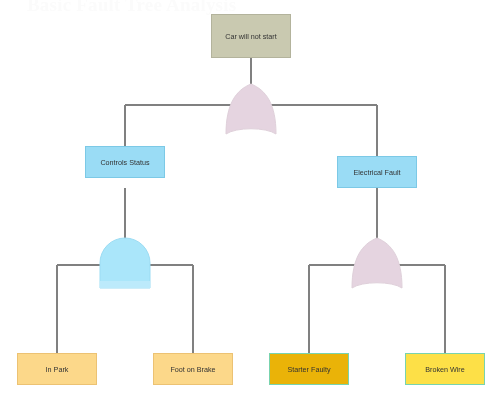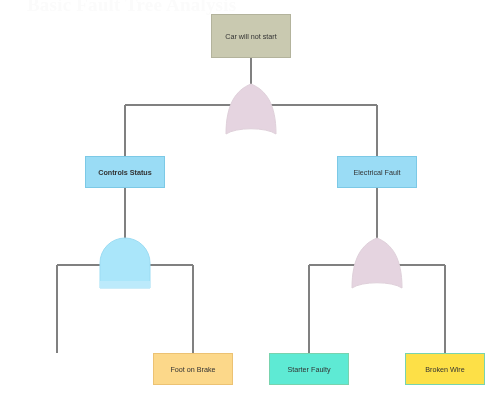--- a/index.html
+++ b/index.html
@@ -81,34 +81,37 @@
       <rect x="100" y="281" width="50" height="7" fill="#bceafb" stroke="none"></rect>
 
       <path d="M 352 288 C 352 258, 362 244, 377 238 C 392 244, 402 258, 402 288 C 392 281, 362 281, 352 288 Z" fill="#e5d4e0" stroke="#dfd0da" stroke-width="1"></path>
     </g>
   </svg>
 
   <div class="node-box" style="left:211px; top:14px; width:80px; height:44px; background:#c9c9b0; border-color:#b3b39c;">
     <span>Car will not start</span>
   </div>
 
-  <div class="node-box" style="left:85px; top:156px; width:80px; height:32px; background:#9adcf5; border-color:#7cc9e6;font-weight:bold;">
+  <div class="node-box" style="left:85px; top:146px; width:80px; height:32px; background:#9adcf5; border-color:#7cc9e6;">
     <span>Controls Status</span>
   </div>
 
   <div class="node-box" style="left:337px; top:156px; width:80px; height:32px; background:#9adcf5; border-color:#7cc9e6;">
     <span>Electrical Fault</span>
   </div>
 
+  <div class="node-box" style="left:17px; top:353px; width:80px; height:32px; background:#fcd88a; border-color:#ecc273;">
+    <span>In Park</span>
+  </div>
 
   <div class="node-box" style="left:153px; top:353px; width:80px; height:32px; background:#fcd88a; border-color:#ecc273;text-align:right;">
     <span>Foot on Brake</span>
   </div>
 
-  <div class="node-box" style="left:269px; top:353px; width:80px; height:32px; background:#5eead4; border-color:#78d3ae;">
+  <div class="node-box" style="left:269px; top:353px; width:80px; height:32px; background:#eab308; border-color:#78d3ae;">
     <span>Starter Faulty</span>
   </div>
 
   <div class="node-box" style="left:405px; top:353px; width:80px; height:32px; background:#fde047; border-color:#78d3ae;">
     <span>Broken Wire</span>
   </div>
 
 </div>
 
 </body></html>

